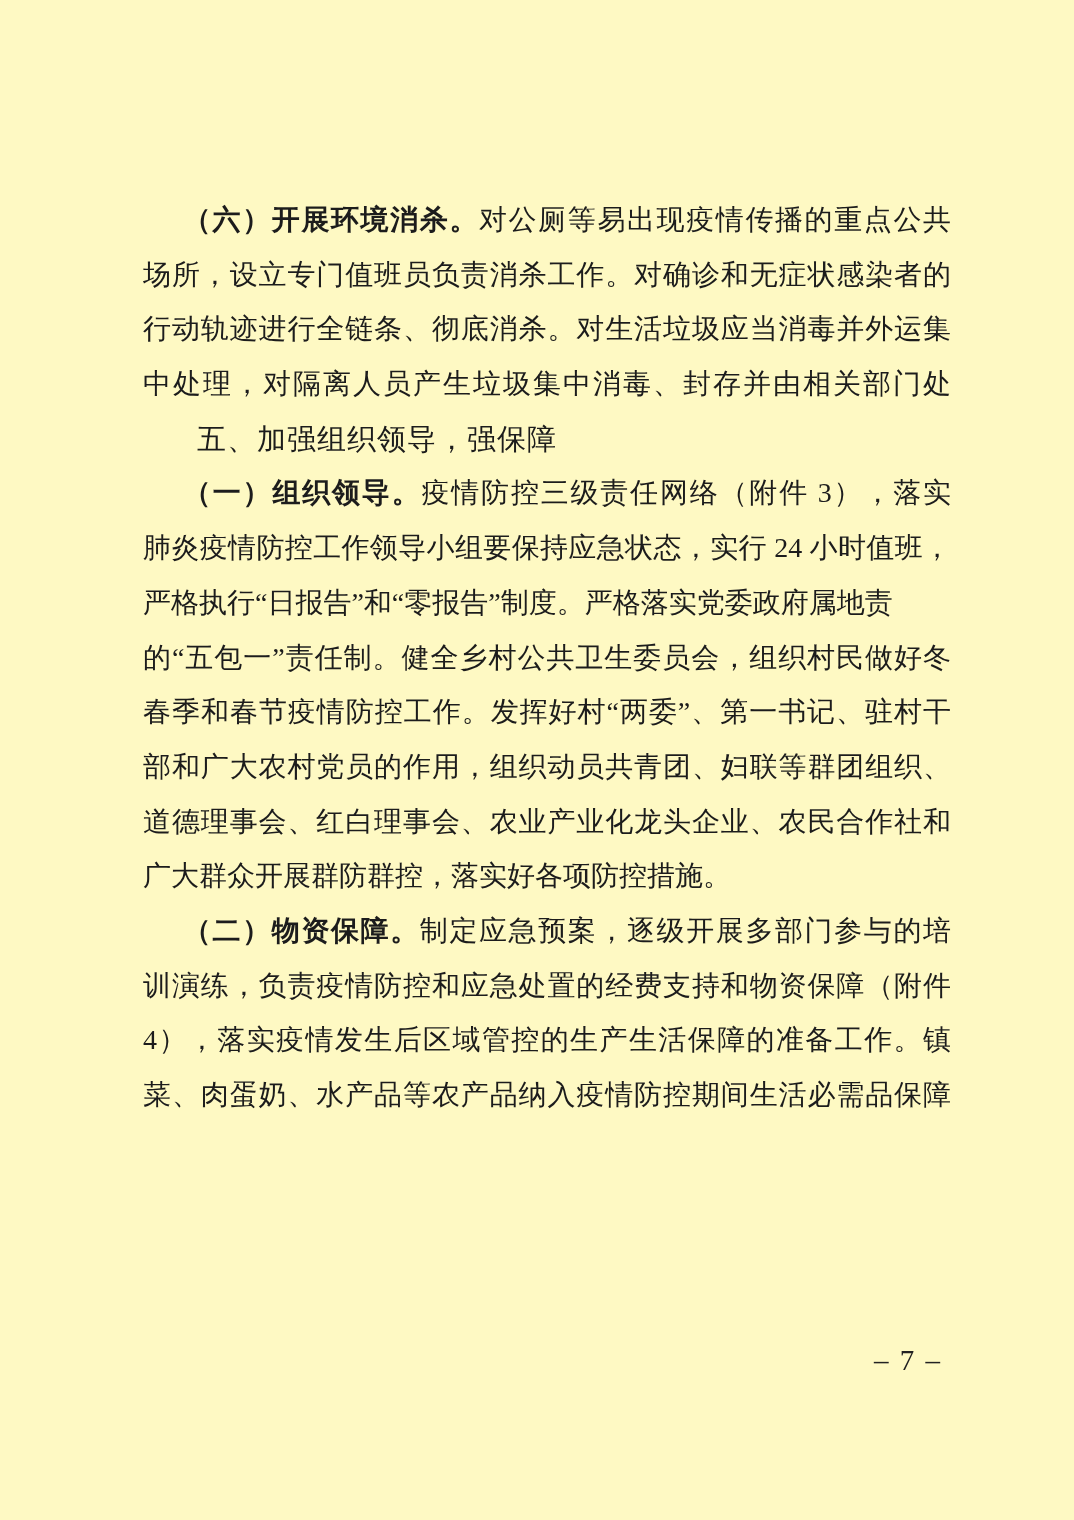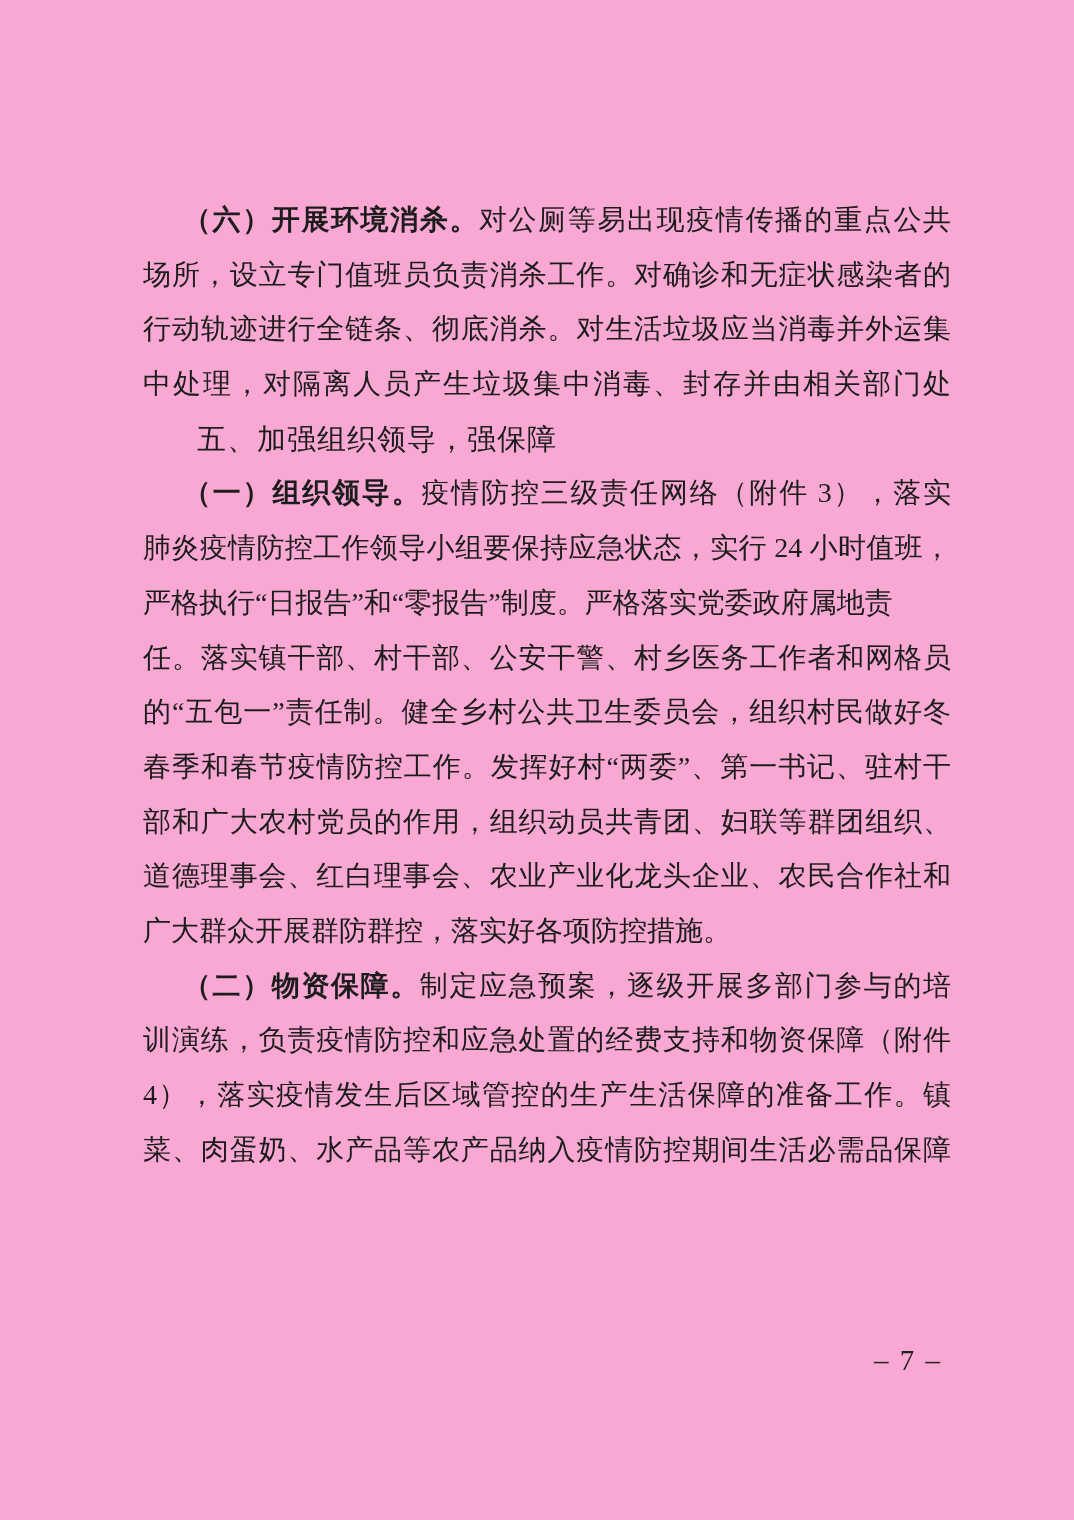--- a/index.html
+++ b/index.html
@@ -4,21 +4,21 @@
 <style>
   html, body {
     margin: 0;
     padding: 0;
     background: #ffffff;
   }
   .page {
     position: relative;
     width: 1074px;
     height: 1520px;
-    background: #f9a8d4;
+    background: #fef9c3;
     margin: 0 auto;
     overflow: hidden;
     color: #1c1c1c;
   }
   .doc-content {
     position: absolute;
     left: 143px;
     top: 193px;
     width: 808px;
   }
@@ -71,21 +71,20 @@
 <div class="page">
   <div class="doc-content" id="doc-lines">
       <div class="line indent justify"><span class="bold-lead">（六）开展环境消杀。</span><span>对公厕等易出现疫情传播的重点公共</span></div>
       <div class="line justify">场所，设立专门值班员负责消杀工作。对确诊和无症状感染者的</div>
       <div class="line justify">行动轨迹进行全链条、彻底消杀。对生活垃圾应当消毒并外运集</div>
       <div class="line justify">中处理，对隔离人员产生垃圾集中消毒、封存并由相关部门处理。</div>
       <div class="line heading indent left">五、加强组织领导，强保障</div>
       <div class="line indent justify"><span class="bold-lead">（一）组织领导。</span><span>疫情防控三级责任网络（附件 3），落实</span></div>
       <div class="line justify">肺炎疫情防控工作领导小组要保持应急状态，实行 24 小时值班，</div>
       <div class="line left">严格执行“日报告”和“零报告”制度。严格落实党委政府属地责</div>
-      <div class="line justify">任。落实镇干部、村干部、公安干警、村乡医务工作者和网格员</div>
       <div class="line justify">的“五包一”责任制。健全乡村公共卫生委员会，组织村民做好冬</div>
       <div class="line justify">春季和春节疫情防控工作。发挥好村“两委”、第一书记、驻村干</div>
       <div class="line justify">部和广大农村党员的作用，组织动员共青团、妇联等群团组织、</div>
       <div class="line justify">道德理事会、红白理事会、农业产业化龙头企业、农民合作社和</div>
       <div class="line left">广大群众开展群防群控，落实好各项防控措施。</div>
       <div class="line indent justify"><span class="bold-lead">（二）物资保障。</span><span>制定应急预案，逐级开展多部门参与的培</span></div>
       <div class="line justify">训演练，负责疫情防控和应急处置的经费支持和物资保障（附件</div>
       <div class="line justify">4），落实疫情发生后区域管控的生产生活保障的准备工作。镇</div>
       <div class="line justify">菜、肉蛋奶、水产品等农产品纳入疫情防控期间生活必需品保障</div>
     </div>

